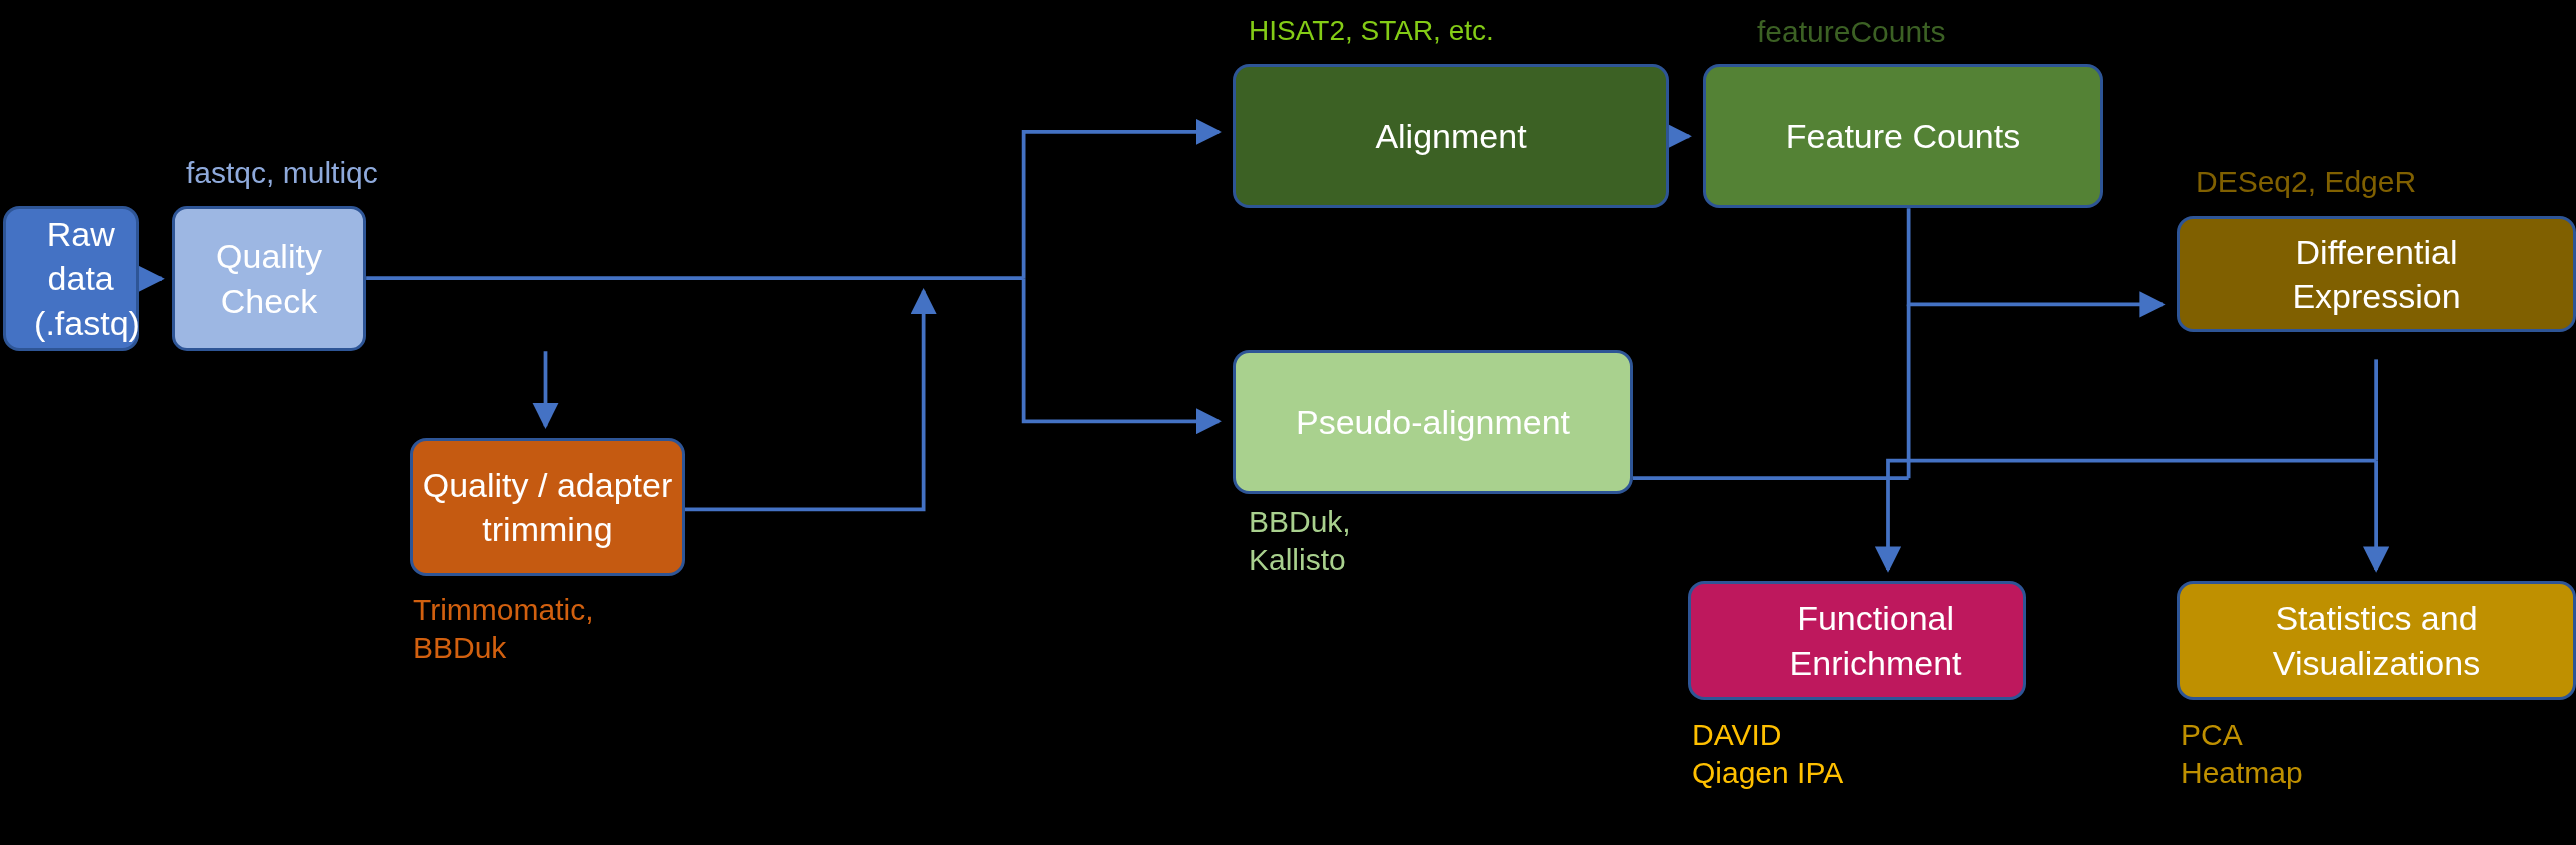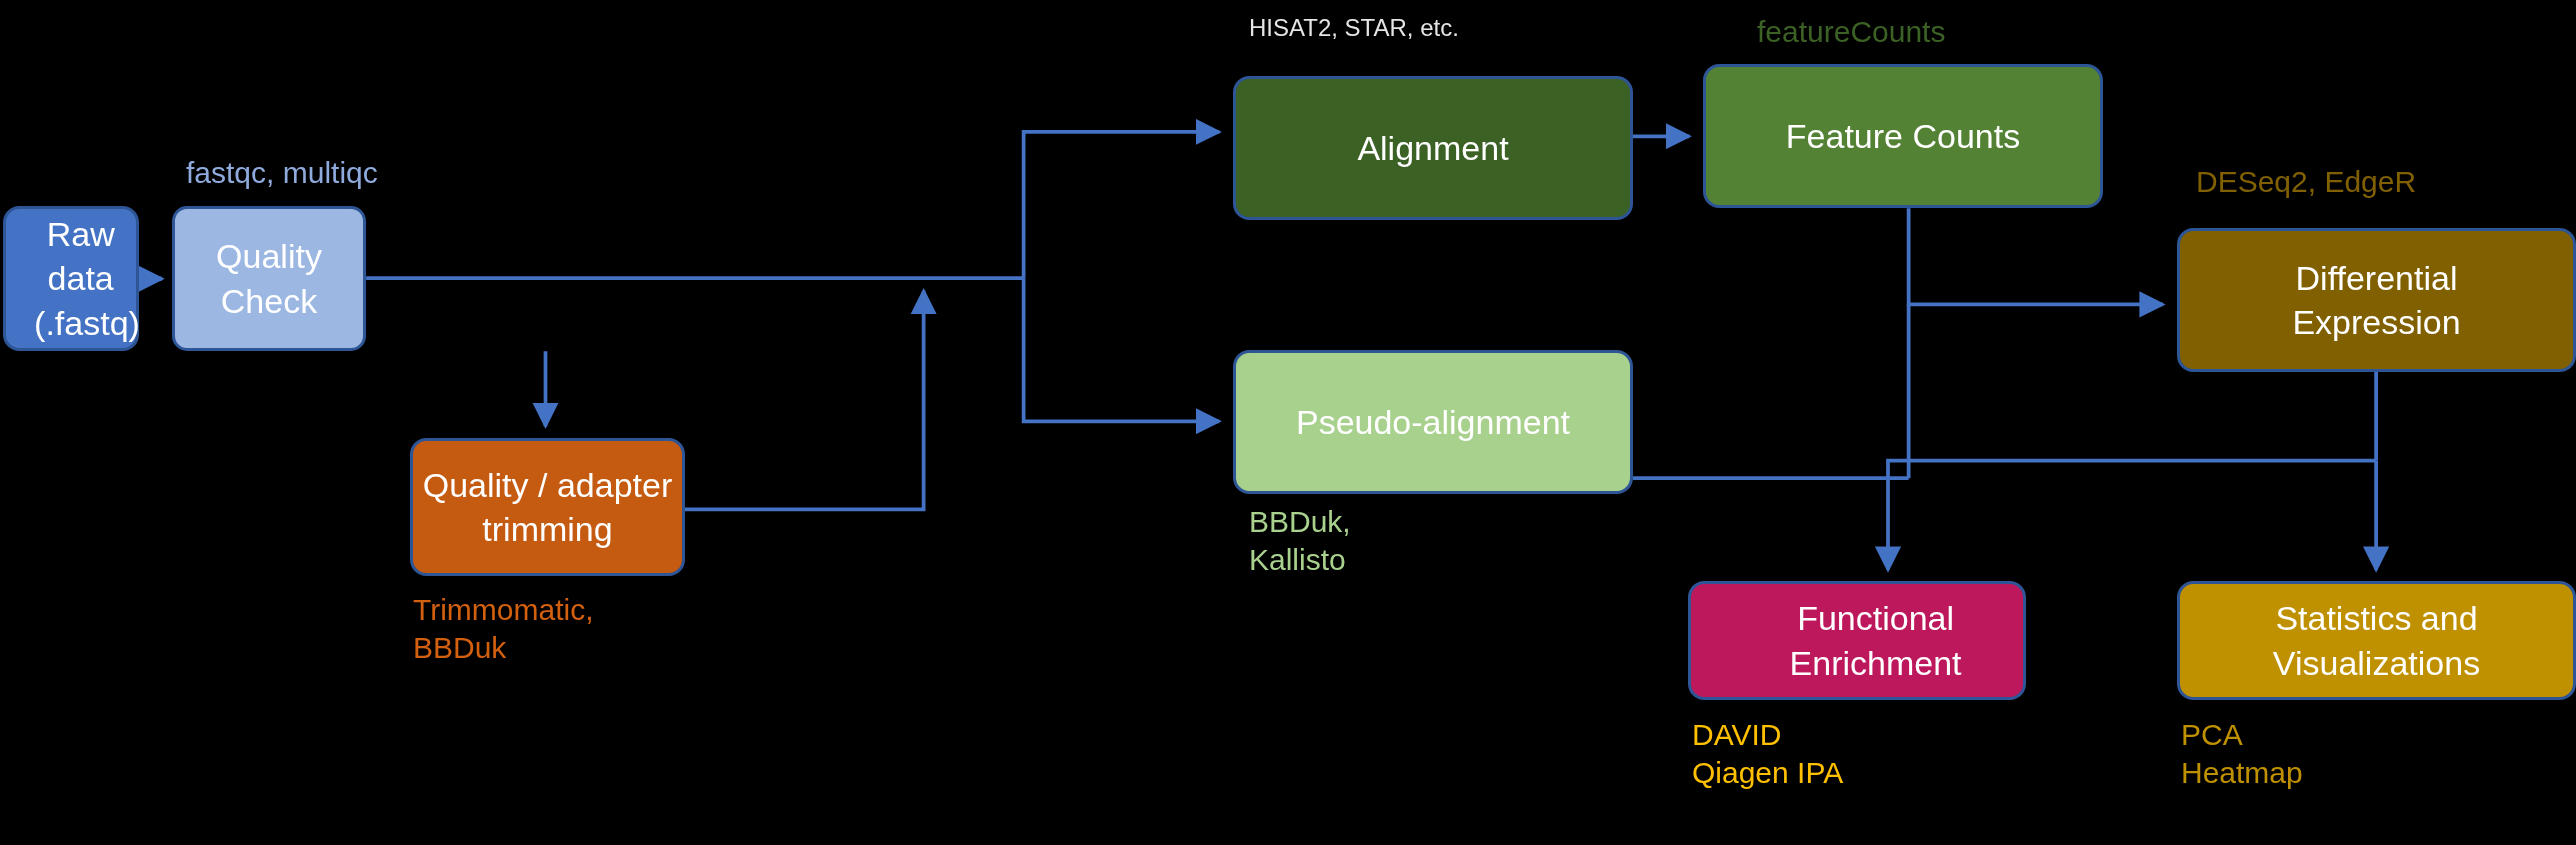--- a/index.html
+++ b/index.html
@@ -49,31 +49,31 @@
   .caption {
     position: absolute;
     white-space: pre-line;
     line-height: 1.26;
     z-index: 2;
   }
   
   #n-rawdata   { left: 3.1px;    top: 206px; width: 136px; height: 145px; font-size: 34px; }
   #n-qc        { left: 172px;  top: 206px; width: 194px; height: 145px; font-size: 34px; }
   #n-trim      { left: 410px;  top: 438px; width: 275px; height: 138px; font-size: 34px; }
-  #n-align     { left: 1233px; top: 64px; width: 400px; height: 144px; font-size: 34px; margin-top: 12px; }
+  #n-align     { left: 1233px; top: 64px; width: 436px; height: 144px; font-size: 34px; }
   #n-fcounts   { left: 1703px; top: 64px; width: 400px; height: 144px; font-size: 34px; }
   #n-pseudo    { left: 1233px; top: 350px; width: 400px; height: 144px; font-size: 34px; }
-  #n-de        { left: 2177px; top: 228px; width: 399px; height: 144px; font-size: 34px; }
+  #n-de        { left: 2177px; top: 216px; width: 399px; height: 116px; font-size: 34px; }
   #n-func      { left: 1688px; top: 581px; width: 338px; height: 119px; font-size: 34px; }
   #n-stats     { left: 2177px; top: 581px; width: 399px; height: 119px; font-size: 34px; }
 
   
   #c-qc      { left: 186px;  top: 154px;  font-size: 30px; color: #8FAADC; }
   #c-trim    { left: 413px;  top: 591px;  font-size: 30px; color: #D2600F; }
-  #c-align   { left: 1249px; top: 12.5px;   font-size: 24px; color: #e5e5e5; }
+  #c-align   { left: 1249px; top: 12.5px;   font-size: 28px; color: #84cc16; }
   #c-fcounts { left: 1757px; top: 12.5px;   font-size: 30px; color: #3C6124; }
   #c-pseudo  { left: 1249px; top: 503px;  font-size: 30px; color: #A9D18E; }
   #c-de      { left: 2196px; top: 163px;  font-size: 30px; color: #806000; text-align: right; }
   #c-func    { left: 1692px; top: 716px; font-size: 30px; color: #FFC000; }
   #c-stats   { left: 2181px; top: 716px; font-size: 30px; color: #BF9000; }
 </style>
 </head>
 <body>
 
 <div id="canvas">

